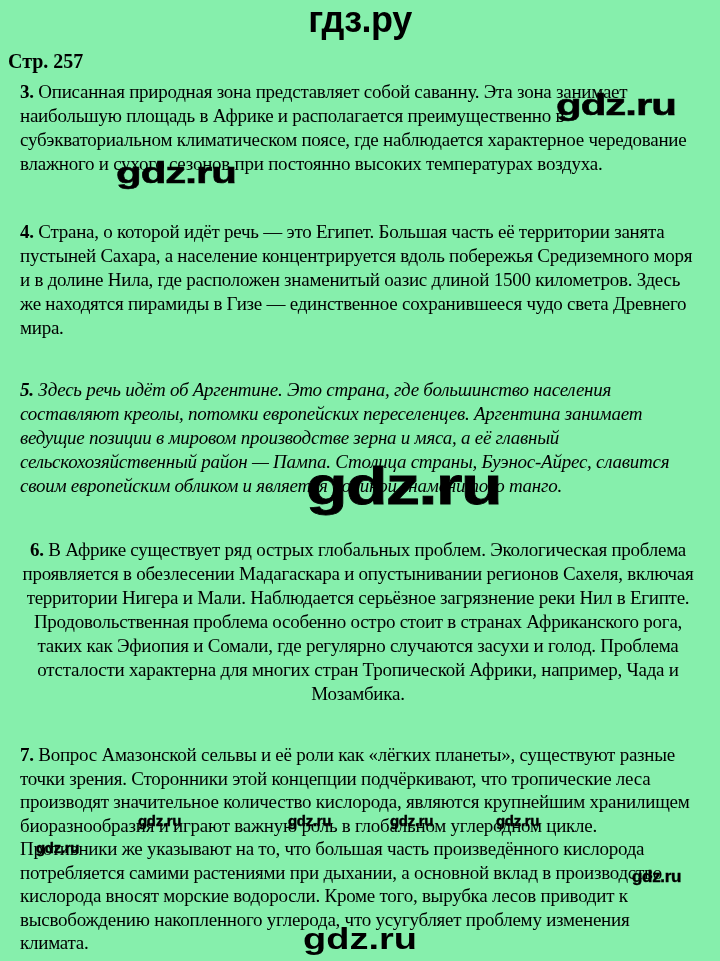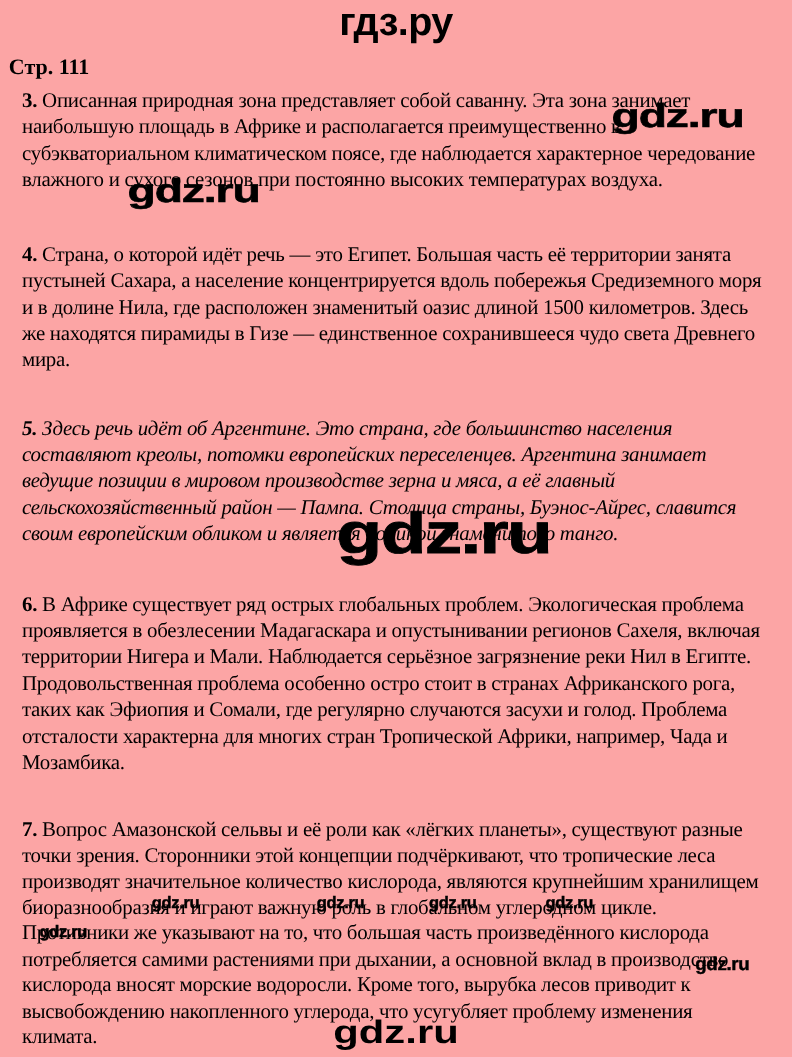--- a/index.html
+++ b/index.html
@@ -1,21 +1,21 @@
 <!DOCTYPE html>
 <html><head>
 <meta charset="utf-8">
 <style>
   html,body{margin:0;padding:0;}
   body{background:#ffffff;}
   .page{
     position:relative;
     width:720px;height:961px;
     margin:0 auto;
-    background:#fca5a5;
+    background:#86efac;
     overflow:hidden;
     font-family:"Liberation Serif", serif;
     color:#000;
   }
   .logo-top{
     padding-top:5px;
     text-align:center;
     font-family:"Liberation Sans", sans-serif;
     font-weight:700;
     font-size:36px;
@@ -35,21 +35,21 @@
     padding:0 12px 0 8px;
     font-size:19px;
     line-height:24px;
     letter-spacing:-0.25px;
     color:#000;
   }
   .answer .num{font-weight:700;}
   .a3{margin-top:7px;}
   .a4{margin-top:44px;}
   .a5{margin-top:38px;font-style:italic;}
-  .a6{margin-top:40px;}
+  .a6{margin-top:40px;text-align:center;}
   .a7{margin-top:37px;line-height:23.5px;font-family:Liberation Serif, serif;}
   .logo-bottom{
     position:absolute;
     left:0;right:0;top:926px;
     text-align:center;
     font-family:"Liberation Sans", sans-serif;
     font-weight:700;
     font-size:38px;
     line-height:34px;
     transform:scaleY(0.78);
@@ -94,21 +94,21 @@
   .wm-left{left:36px;top:840px;}
   .wm-right{left:632px;top:868px;font-size:17px;}
 </style>
 </head>
 <body>
 
 <div class="page">
 
   <div class="logo-top">гдз.ру</div>
 
-  <div class="page-ref">Стр. 111</div>
+  <div class="page-ref">Стр. 257</div>
 
   <p class="answer a3"><b class="num">3.</b> <span>Описанная природная зона представляет собой саванну. Эта зона занимает наибольшую площадь в Африке и располагается преимущественно в субэкваториальном климатическом поясе, где наблюдается характерное чередование влажного и сухого сезонов при постоянно высоких температурах воздуха.</span></p>
 
   <p class="answer a4"><b class="num">4.</b> <span>Страна, о которой идёт речь — это Египет. Большая часть её территории занята пустыней Сахара, а население концентрируется вдоль побережья Средиземного моря и в долине Нила, где расположен знаменитый оазис длиной 1500 километров. Здесь же находятся пирамиды в Гизе — единственное сохранившееся чудо света Древнего мира.</span></p>
 
   <p class="answer a5"><b class="num">5.</b>  <span>Здесь речь идёт об Аргентине. Это страна, где большинство населения составляют креолы, потомки европейских переселенцев. Аргентина занимает ведущие позиции в мировом производстве зерна и мяса, а её главный сельскохозяйственный район — Пампа. Столица страны, Буэнос-Айрес, славится своим европейским обликом и является родиной знаменитого танго.</span></p>
 
   <p class="answer a6"><b class="num">6.</b> <span>В Африке существует ряд острых глобальных проблем. Экологическая проблема проявляется в обезлесении Мадагаскара и опустынивании регионов Сахеля, включая территории Нигера и Мали. Наблюдается серьёзное загрязнение реки Нил в Египте. Продовольственная проблема особенно остро стоит в странах Африканского рога, таких как Эфиопия и Сомали, где регулярно случаются засухи и голод. Проблема отсталости характерна для многих стран Тропической Африки, например, Чада и Мозамбика.</span></p>
 
   <p class="answer a7"><b class="num">7.</b> <span>Вопрос Амазонской сельвы и её роли как «лёгких планеты», существуют разные точки зрения. Сторонники этой концепции подчёркивают, что тропические леса производят значительное количество кислорода, являются крупнейшим хранилищем биоразнообразия и играют важную роль в глобальном углеродном цикле. Противники же указывают на то, что большая часть произведённого кислорода потребляется самими растениями при дыхании, а основной вклад в производство кислорода вносят морские водоросли. Кроме того, вырубка лесов приводит к высвобождению накопленного углерода, что усугубляет проблему изменения климата.</span></p>

